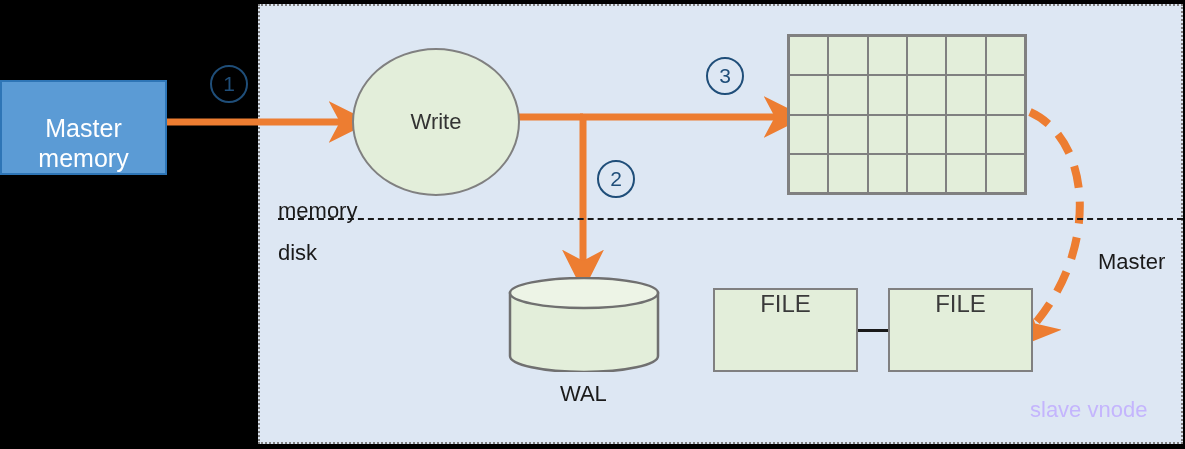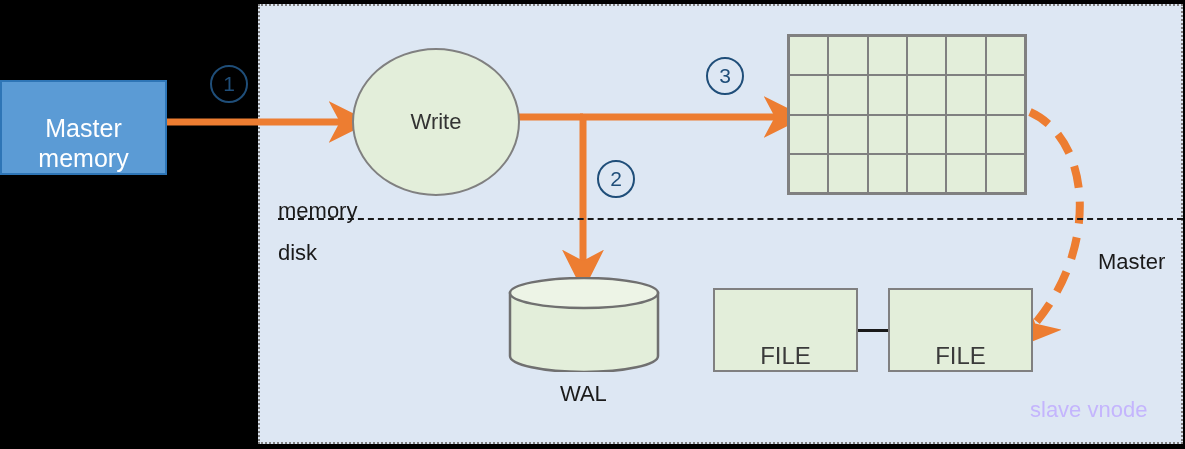--- a/index.html
+++ b/index.html
@@ -108,21 +108,21 @@
   }
 
   
   .file-box{
     position:absolute;
     top:288px;
     width:145px;height:84px;
     background:#e3eeda;
     border:2px solid #808080;
     box-sizing:border-box;
-    display:flex;align-items:flex-end;justify-content:center;
+    display:flex;align-items:flex-start;justify-content:center;
     font-size:24px;color:#3a3a3a;
   }
   .file-1{left:713px;}
   .file-2{left:888px;}
   .file-link{
     position:absolute;
     left:858px;top:329px;
     width:30px;height:0;
     border-top:3px solid #1a1a1a;
   }

